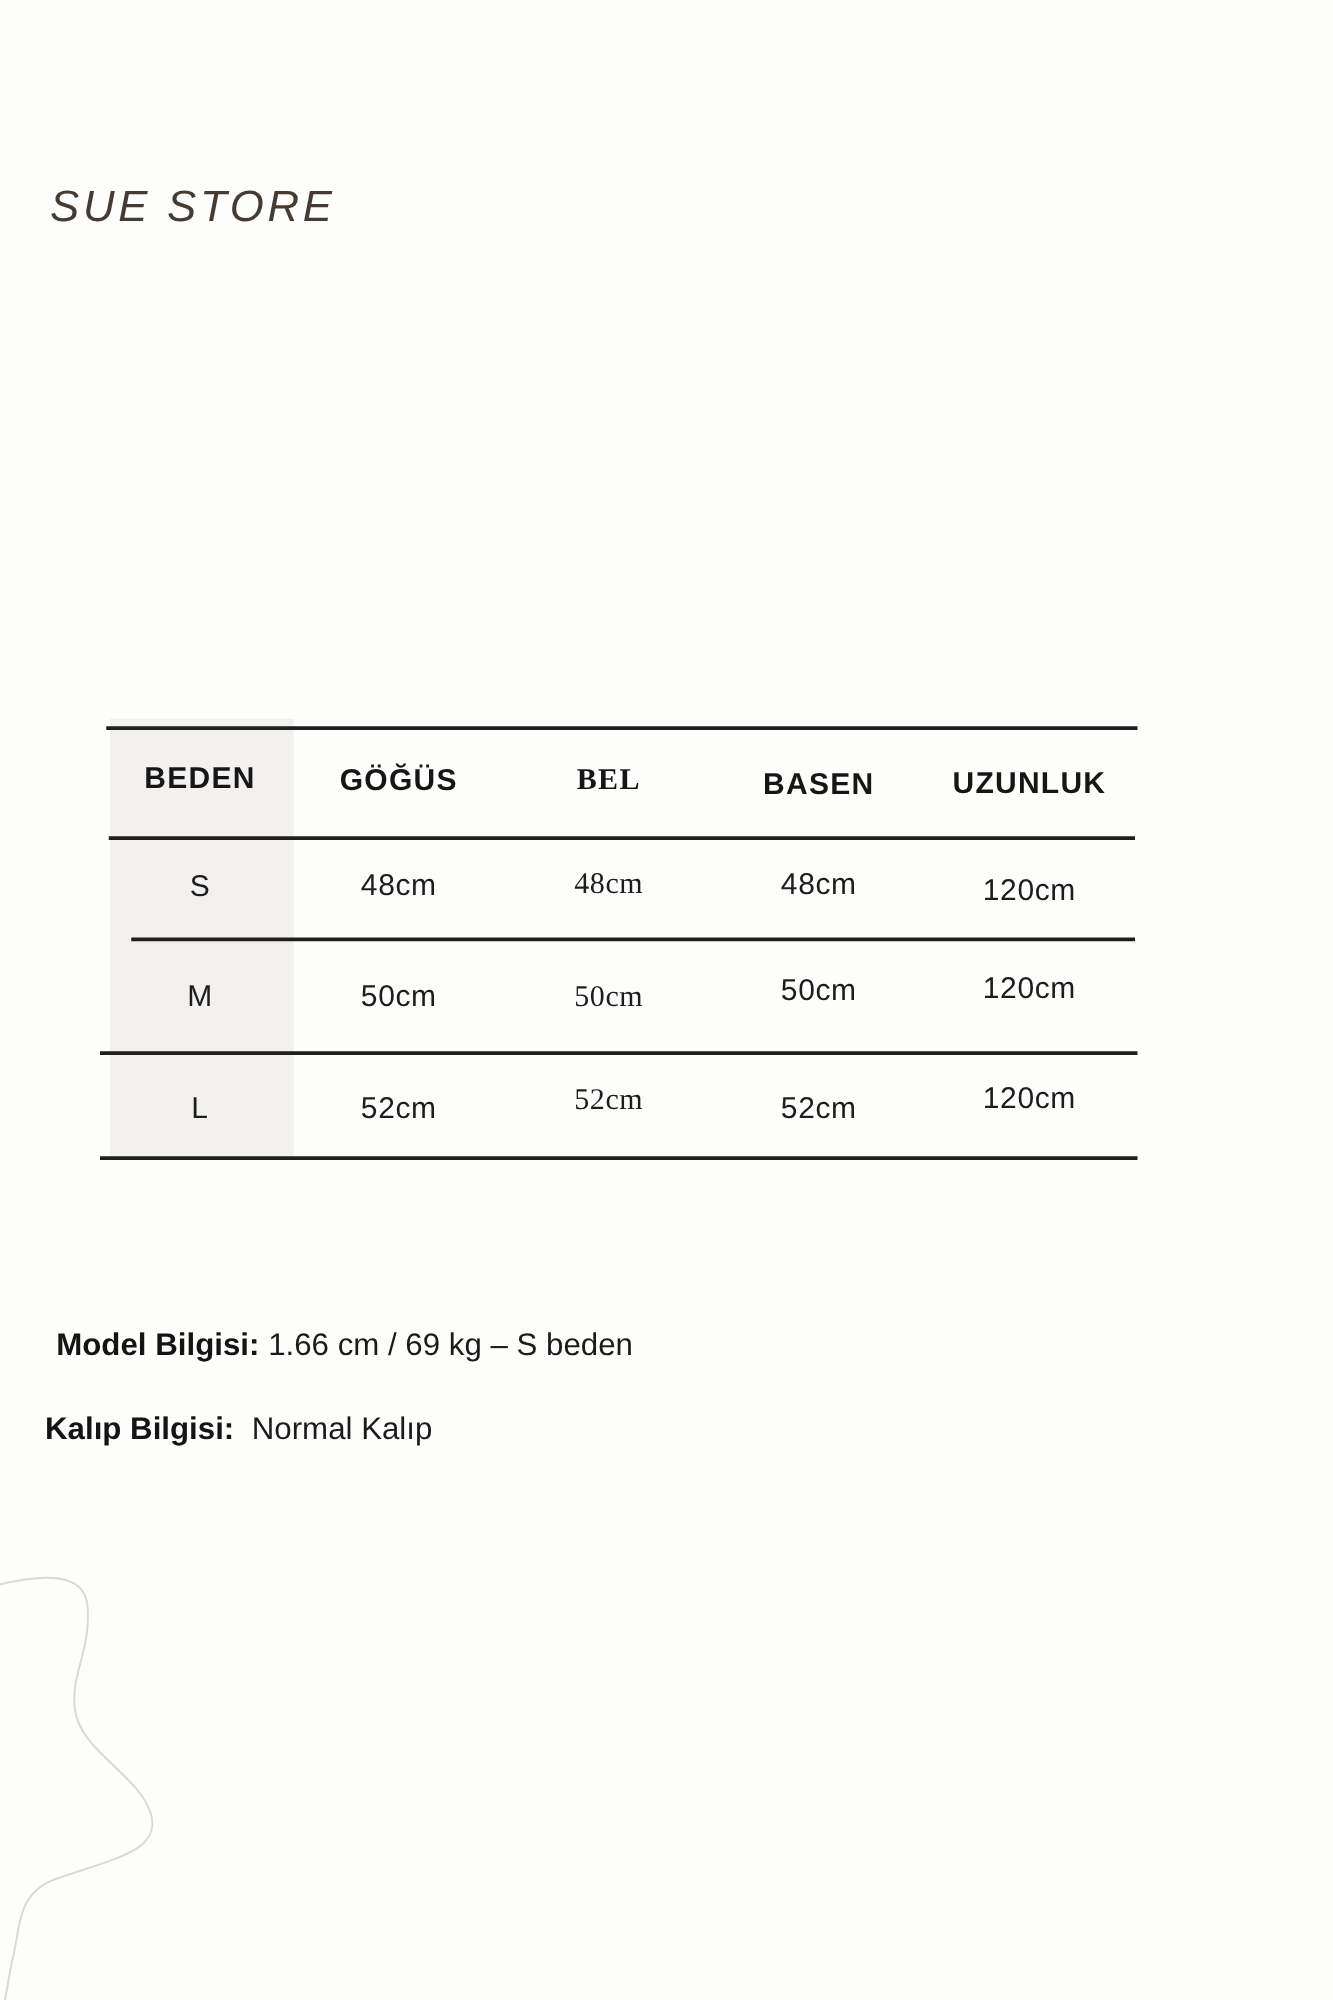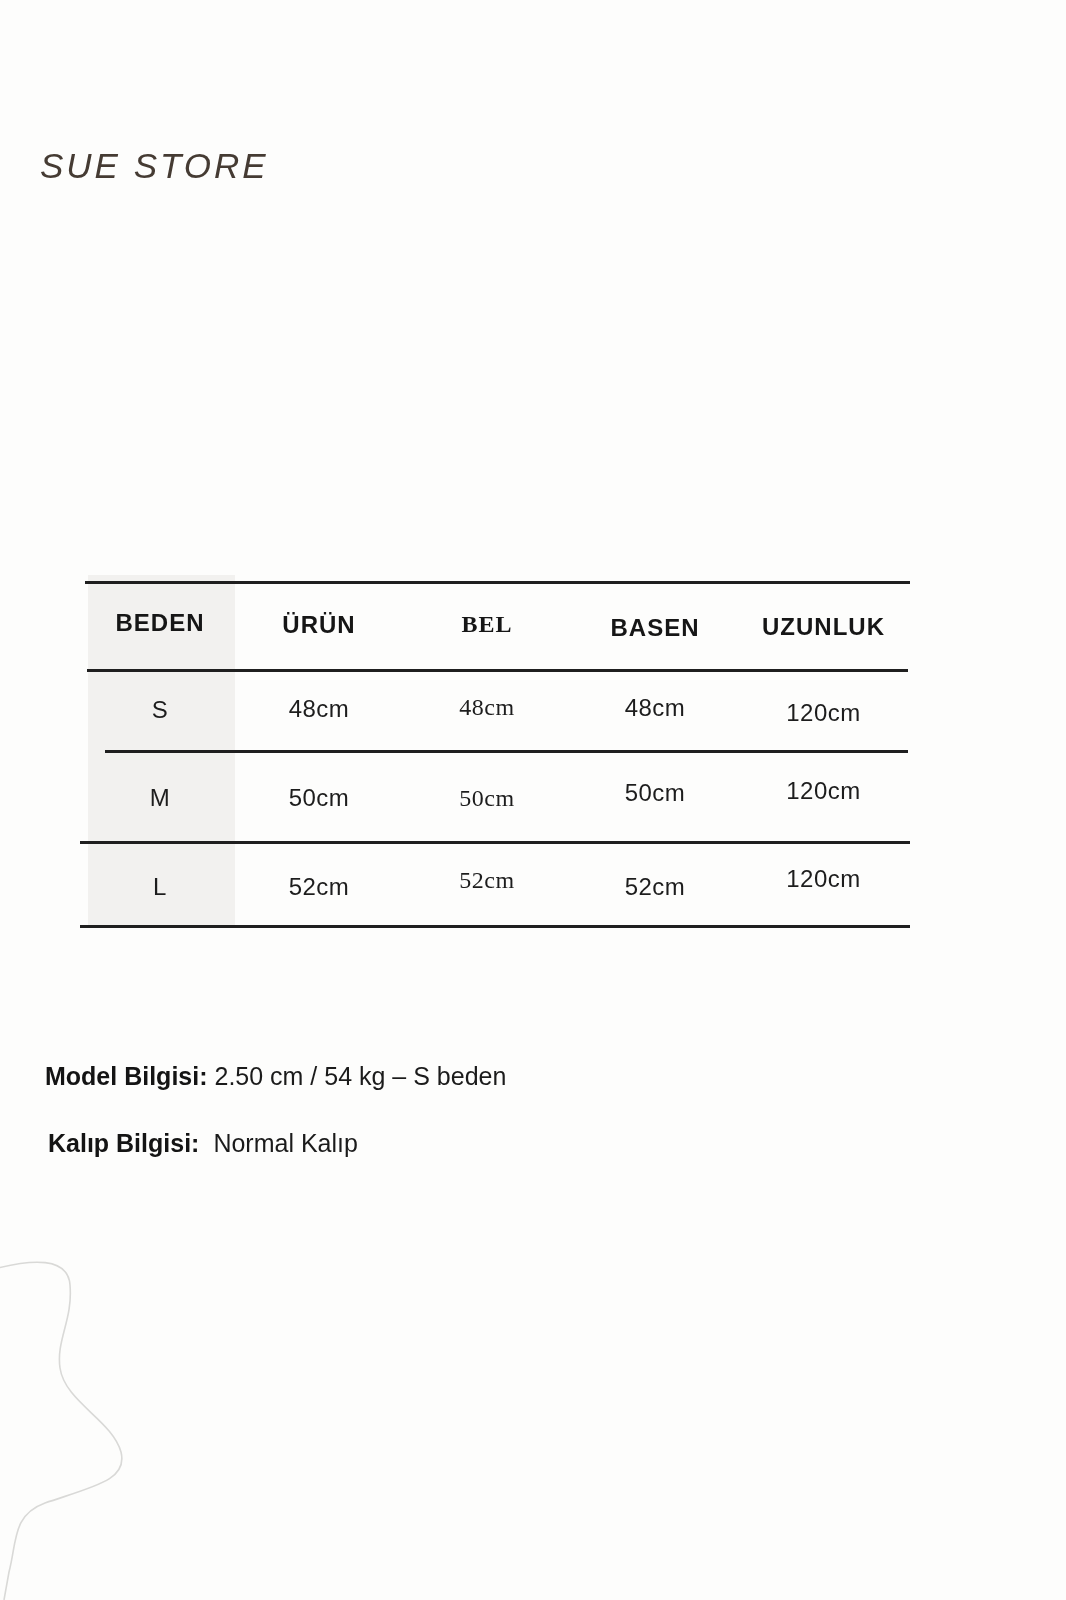--- a/index.html
+++ b/index.html
@@ -49,21 +49,21 @@
     font-size:24px; color:#1d1d1d;
   }
   .t-cell.head { font-weight:bold; letter-spacing:1px; color:#161616; }
   .c0 { width:150px; } .c1 { width:168px; } .c2 { width:168px;font-family:Liberation Serif, serif; }
   .c3 { width:168px; } .c4 { width:169px; }
   
   .note { position:absolute; font-size:25px; color:#1b1b1b; white-space:nowrap; }
   .note b { font-weight:bold; color:#141414; }
   .note-model { left:45px; top:1062px; }
   .note-model .val { margin-left:7px; }
-  .note-kalip { left:48px; top:1129px; }
+  .note-kalip { left:36px; top:1129px; }
   .note-kalip .val { margin-left:14px; }
   .note-not {
     left:45px; top:1188px; width:790px;
     white-space:normal; line-height:42px;
   }
   .deco-curve { position:absolute; left:0; top:1240px; }
 </style>
 </head>
 <body>
 
@@ -75,21 +75,21 @@
   <div class="size-table">
     <div class="col-shade"></div>
 
   <div class="t-line" style="top: 6px; left: 0px; width: 825px;"></div>
       <div class="t-line" style="top: 94px; left: 2px; width: 821px;"></div>
       <div class="t-line" style="top: 175px; left: 20px; width: 803px;"></div>
       <div class="t-line" style="top: 266px; left: -5px; width: 830px;"></div>
       <div class="t-line" style="top: 350px; left: -5px; width: 830px;"></div>
       <div class="t-row" style="top: 6px; height: 88px;">
         <div class="t-cell c0 head" style="transform: translateY(-2px);">BEDEN</div>
-        <div class="t-cell c1 head" style="transform: translateY(0px);">ÜRÜN</div>
+        <div class="t-cell c1 head" style="transform: translateY(0px);">GÖĞÜS</div>
         <div class="t-cell c2 head" style="transform: translateY(-1px);">BEL</div>
         <div class="t-cell c3 head" style="transform: translateY(3px);">BASEN</div>
         <div class="t-cell c4 head" style="transform: translateY(2px);">UZUNLUK</div>
       </div>
       <div class="t-row" style="top: 94px; height: 81px;">
         <div class="t-cell c0" style="transform: translateY(0px);">S</div>
         <div class="t-cell c1" style="transform: translateY(-1px);">48cm</div>
         <div class="t-cell c2" style="transform: translateY(-2px);">48cm</div>
         <div class="t-cell c3" style="transform: translateY(-2px);">48cm</div>
         <div class="t-cell c4" style="transform: translateY(3px);">120cm</div>
@@ -104,21 +104,21 @@
       <div class="t-row" style="top: 266px; height: 84px;">
         <div class="t-cell c0" style="transform: translateY(4px);">L</div>
         <div class="t-cell c1" style="transform: translateY(4px);">52cm</div>
         <div class="t-cell c2" style="transform: translateY(-3px);">52cm</div>
         <div class="t-cell c3" style="transform: translateY(4px);">52cm</div>
         <div class="t-cell c4" style="transform: translateY(-4px);">120cm</div>
       </div>
     </div>
 
   <div class="note note-model">
-    <b>Model Bilgisi:</b><span class="val">2.50 cm / 54 kg – S beden</span>
+    <b>Model Bilgisi:</b><span class="val">1.66 cm / 69 kg – S beden</span>
   </div>
 
   <div class="note note-kalip">
     <b>Kalıp Bilgisi:</b><span class="val">Normal Kalıp</span>
   </div>
 
 
   <svg class="deco-curve" width="140" height="360" viewBox="0 0 140 360">
     <path d="M -2,28 C 30,20 68,16 70,45 C 73,80 56,100 60,128
              C 65,162 112,180 121,212 C 128,240 95,246 45,263

